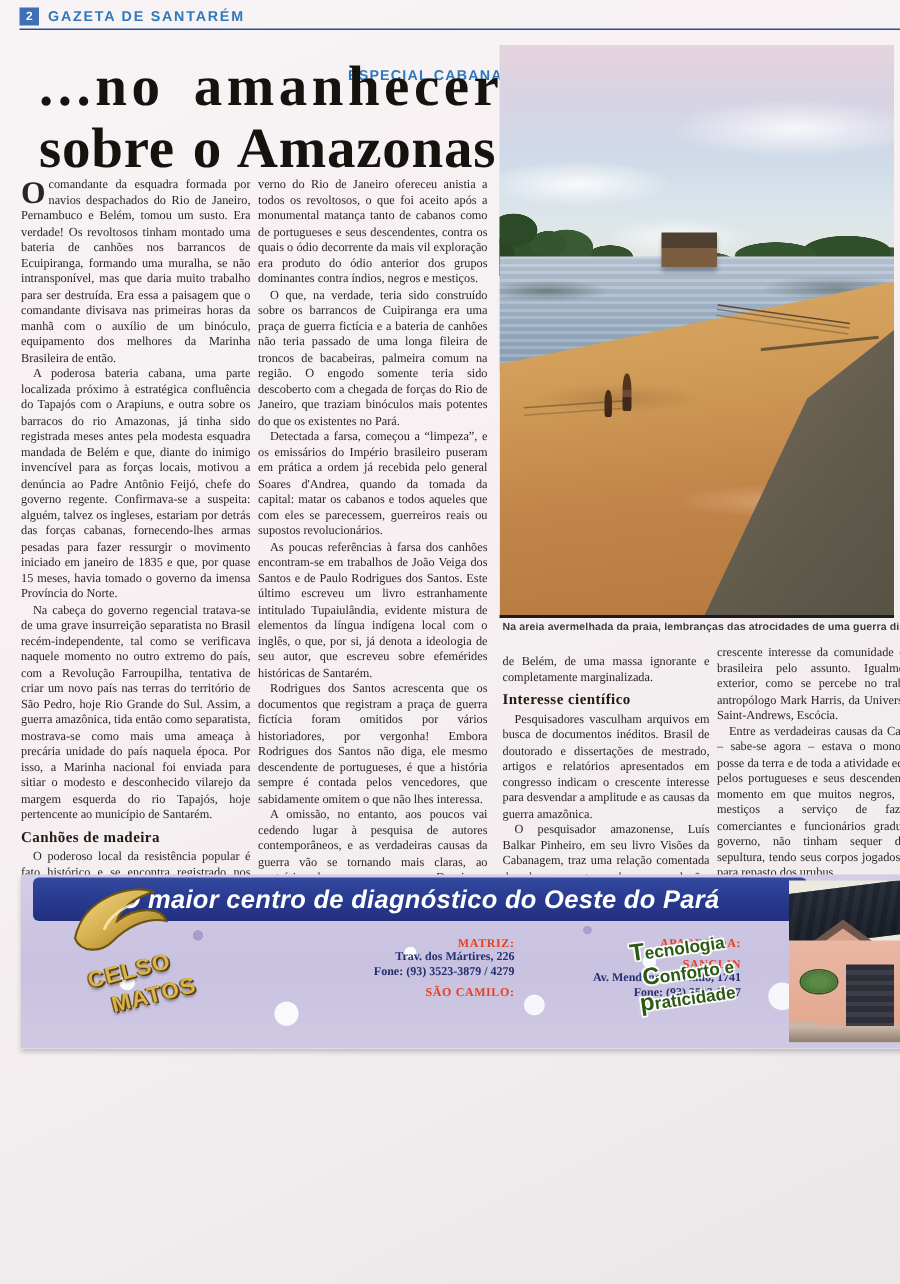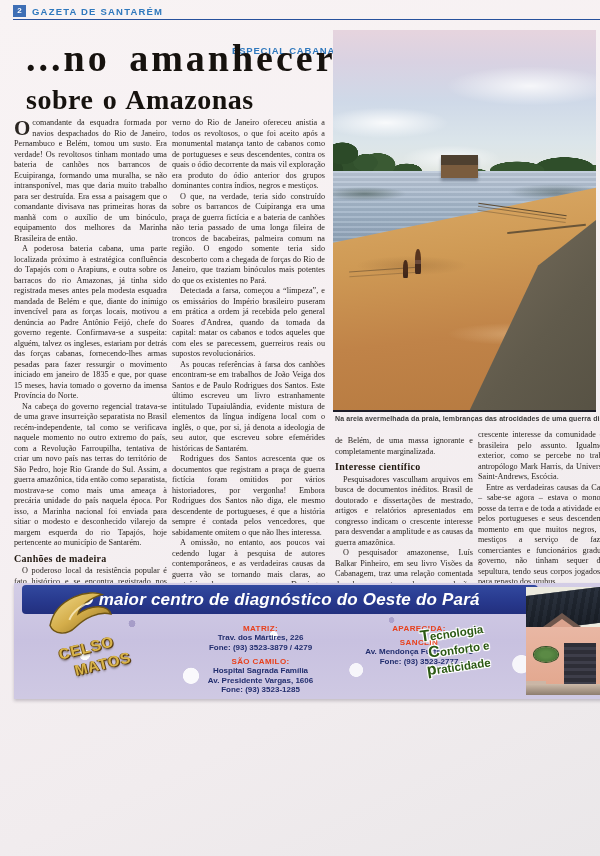--- a/index.html
+++ b/index.html
@@ -16,21 +16,21 @@
   .section-head{position:absolute;left:232px;top:5px;color:#2f78bd;
     font:bold 9.5px "Liberation Sans",sans-serif;letter-spacing:.8px;white-space:nowrap;margin-top:40px;}
   .dateline{position:absolute;left:452px;top:5px;width:148px;overflow:hidden;color:#2f78bd;
     font:9.5px "Liberation Sans",sans-serif;letter-spacing:.3px;white-space:nowrap;margin-top:43px;}
   .header-rule{position:absolute;left:13px;top:19px;width:587px;height:0;
     border-top:1.5px solid #27519c;}
   
   .headline{position:absolute;left:14px;top:26px;width:320px;color:#16120e;
     font-family:"Liberation Serif",serif;font-weight:bold;}
   .headline .t1{display:block;font-size:38px;line-height:41px;letter-spacing:3px;word-spacing:7px;white-space:nowrap;}
-  .headline .t2{display:block;font-size:28px;line-height:41px;letter-spacing:.5px;word-spacing:2px;white-space:nowrap;}
+  .headline .t2{display:block;font-size:38px;line-height:41px;letter-spacing:.5px;word-spacing:2px;white-space:nowrap;}
   
   .photo{position:absolute;left:333px;top:30px;width:263px;height:380px;overflow:hidden;
     border-bottom:2px solid #1c1c28;background:#dfe2e2;}
   .photo *{position:absolute;}
   .sky{left:0;right:0;top:0;height:42%;
     background:
       radial-gradient(ellipse 90px 22px at 20% 58%, rgba(255,255,255,.85) 0%, rgba(255,255,255,0) 70%),
       radial-gradient(ellipse 120px 28px at 75% 35%, rgba(255,255,255,.8) 0%, rgba(255,255,255,0) 70%),
       radial-gradient(ellipse 70px 18px at 45% 80%, rgba(255,255,255,.7) 0%, rgba(255,255,255,0) 70%),
       linear-gradient(180deg,#e6d4de 0%,#d9d2e2 20%,#cfd9e8 45%,#dbe5ea 70%,#e8e9df 100%);}
@@ -101,21 +101,21 @@
     background:linear-gradient(180deg,#32499f 0%,#27388c 60%,#222f7e 100%);
     color:#fff;font:bold italic 17px/29px "Liberation Sans",sans-serif;text-align:center;letter-spacing:.2px;
     white-space:nowrap;overflow:hidden;}
   .ad-logo{position:absolute;left:8px;top:0px;width:120px;height:112px;}
   .ad-logo svg{position:absolute;left:18px;top:2px;}
   .logo-word{position:absolute;font:bold 15px "Liberation Sans",sans-serif;letter-spacing:1px;
     color:#d9b44a;text-shadow:1px 1px 0 #5a3d10,-1px 0 0 #7a5a1a,0 2px 2px rgba(40,25,5,.5);
     transform:rotate(-14deg);}
   .logo-word.w1{left:36px;top:56px;}
   .logo-word.w2{left:52px;top:72px;}
-  .loc-group{position:absolute;text-align:center;font-family:Liberation Sans, sans-serif;}
+  .loc-group{position:absolute;text-align:right;font-family:Liberation Serif, serif;}
   .loc-a{left:164px;top:36px;width:165px;}
   .loc-b{left:330px;top:36px;width:150px;}
   .loc-name{color:#e8401c;font-weight:bold;font-size:8px;letter-spacing:.4px;margin-top:5px;}
   .loc-lines{color:#222e6e;font-size:8px;line-height:9.5px;white-space:pre-line;font-weight:bold;}
   .tagline{position:absolute;left:408px;top:38px;width:110px;transform:rotate(-8deg);
     font:bold 11.5px/15px "Liberation Sans",sans-serif;color:#2c5a14;
     text-shadow:1px 1px 0 #fff,-1px -1px 0 #fff,1px -1px 0 #fff,-1px 1px 0 #fff,0 0 3px #fff;}
   .tagline div::first-letter{font-size:16px;}
   .tagline .tg2{padding-left:6px;}
   .tagline .tg3{padding-left:2px;}
@@ -210,23 +210,20 @@
       </svg>
       <div class="logo-word w1">CELSO</div>
       <div class="logo-word w2">MATOS</div>
     </div>
 
     <div class="loc-group loc-a">
       <div class="loc-name">MATRIZ:</div>
       <div class="loc-lines">Trav. dos Mártires, 226
 Fone: (93) 3523-3879 / 4279</div>
       <div class="loc-name">SÃO CAMILO:</div>
-      <div class="loc-lines">Hospital Sagrada Família
-Av. Presidente Vargas, 1606
-Fone: (93) 3523-1285</div>
     </div>
 
     <div class="loc-group loc-b">
       <div class="loc-name">APARECIDA:</div>
       <div class="loc-name">SANCLIN</div>
       <div class="loc-lines">Av. Mendonça Furtado, 1741
 Fone: (93) 3523-2777</div>
     </div>
 
     <div class="tagline">

